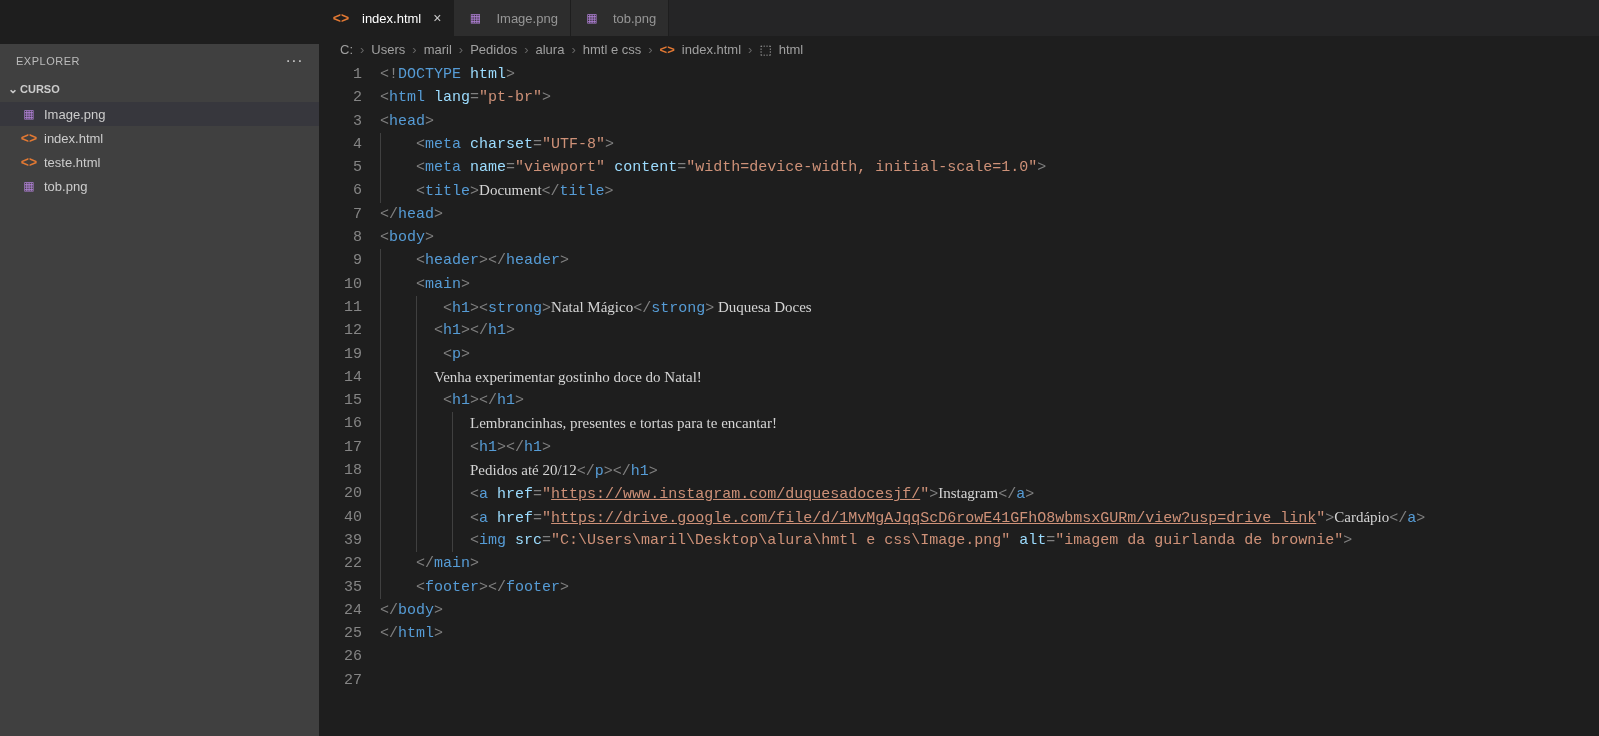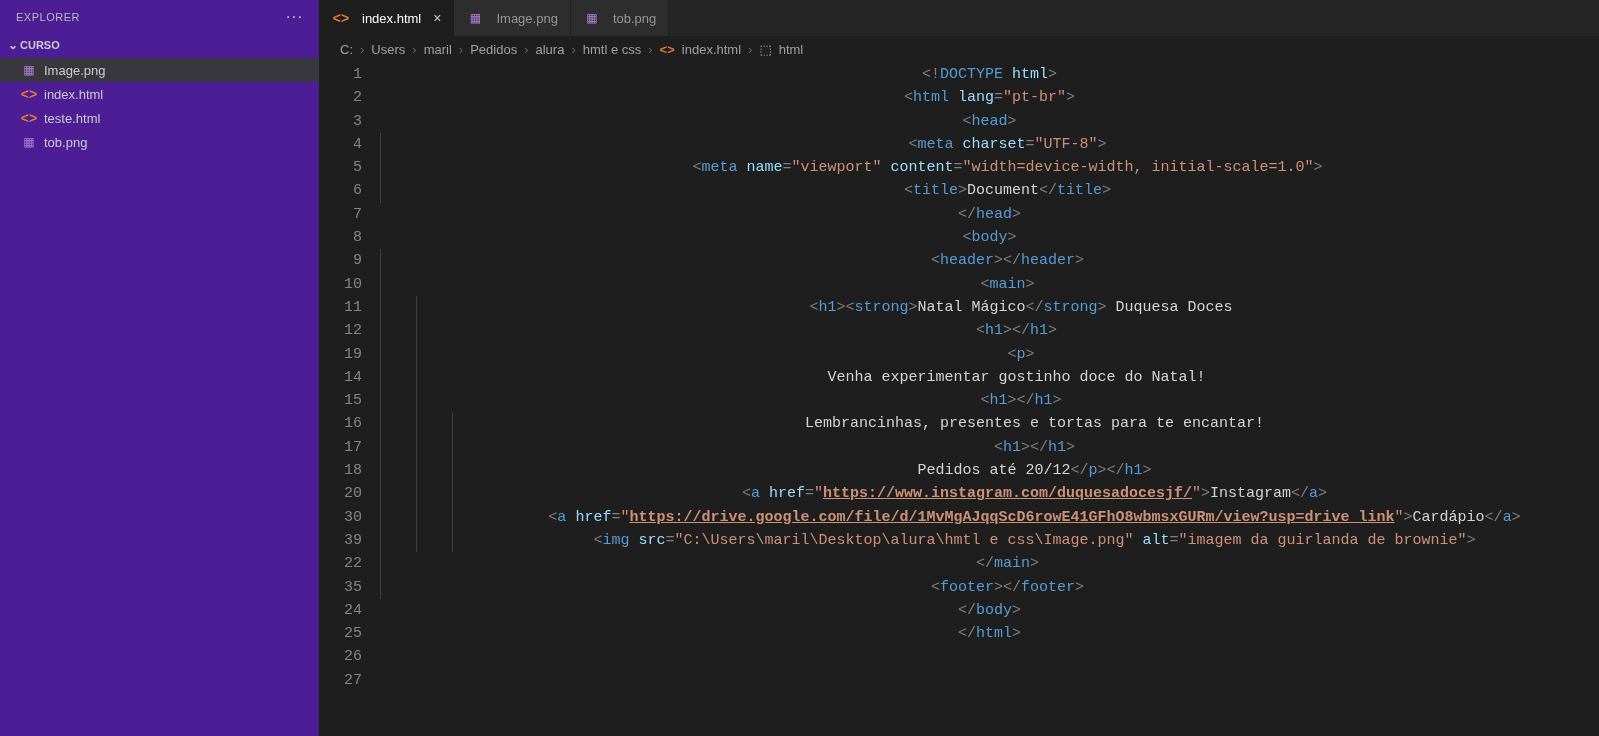--- a/index.html
+++ b/index.html
@@ -8,24 +8,25 @@
   background: #1e1e1e;
   color: #cccccc;
   font-size: 13px;
   width: 1599px;
   height: 736px;
   display: flex;
   overflow: hidden;
 }
 .sidebar {
   width: 320px;
-  background: #4c1d95;
+  background: #404040;
   border-right: 1px solid #1e1e1e;
   display: flex;
   flex-direction: column;
+  margin-top: 44px;
 }
 .explorer-header {
   display: flex;
   justify-content: space-between;
   align-items: center;
   padding: 8px 16px;
   color: #bbbbbb;
   font-size: 11px;
   letter-spacing: 0.5px;
 }
@@ -121,33 +122,33 @@
   color: #858585;
   padding-right: 18px;
   user-select: none;
 }
 .gutter div { height: 23.3px; }
 .code {
   flex: 1;
   white-space: pre;
   color: #d4d4d4;
 }
-.code-line { height: 23.3px; position: relative; text-align: center; }
+.code-line { height: 23.3px; position: relative; }
 .guide {
   position: absolute;
   left: 0; top: 0; bottom: 0;
   border-left: 1px solid #404040;
 }
 .p { color: #808080; }   
 .t { color: #569cd6; }   
 .a { color: #9cdcfe; }   
 .s { color: #ce9178; }   
 .d { color: #569cd6; }   
-.tx { color: #d4d4d4; }  
-.lnk { text-decoration: underline; font-weight: bold; }
+.tx { color: #d4d4d4; font-family: Liberation Serif, serif; }  
+.lnk { text-decoration: underline; }
 </style>
 </head>
 <body>
 
 <div class="sidebar">
   <div class="explorer-header">
     <span>EXPLORER</span>
     <span class="explorer-dots">···</span>
   </div>
   <div class="folder-header">
@@ -223,21 +224,21 @@
         <div>10</div>
         <div>11</div>
         <div>12</div>
         <div>19</div>
         <div>14</div>
         <div>15</div>
         <div>16</div>
         <div>17</div>
         <div>18</div>
         <div>20</div>
-        <div>30</div>
+        <div>40</div>
         <div>39</div>
         <div>22</div>
         <div>35</div>
         <div>24</div>
         <div>25</div>
         <div>26</div>
         <div>27</div>
       </div>
     <div class="code" id="code"><div class="code-line"><span class="p">&lt;!</span><span class="d">DOCTYPE</span> <span class="a">html</span><span class="p">&gt;</span></div><div class="code-line"><span class="p">&lt;</span><span class="t">html</span> <span class="a">lang</span><span class="p">=</span><span class="s">"pt-br"</span><span class="p">&gt;</span></div><div class="code-line"><span class="p">&lt;</span><span class="t">head</span><span class="p">&gt;</span></div><div class="code-line"><span class="guide" style="left:0px"></span>    <span class="p">&lt;</span><span class="t">meta</span> <span class="a">charset</span><span class="p">=</span><span class="s">"UTF-8"</span><span class="p">&gt;</span></div><div class="code-line"><span class="guide" style="left:0px"></span>    <span class="p">&lt;</span><span class="t">meta</span> <span class="a">name</span><span class="p">=</span><span class="s">"viewport"</span> <span class="a">content</span><span class="p">=</span><span class="s">"width=device-width, initial-scale=1.0"</span><span class="p">&gt;</span></div><div class="code-line"><span class="guide" style="left:0px"></span>    <span class="p">&lt;</span><span class="t">title</span><span class="p">&gt;</span><span class="tx">Document</span><span class="p">&lt;/</span><span class="t">title</span><span class="p">&gt;</span></div><div class="code-line"><span class="p">&lt;/</span><span class="t">head</span><span class="p">&gt;</span></div><div class="code-line"><span class="p">&lt;</span><span class="t">body</span><span class="p">&gt;</span></div><div class="code-line"><span class="guide" style="left:0px"></span>    <span class="p">&lt;</span><span class="t">header</span><span class="p">&gt;&lt;/</span><span class="t">header</span><span class="p">&gt;</span></div><div class="code-line"><span class="guide" style="left:0px"></span>    <span class="p">&lt;</span><span class="t">main</span><span class="p">&gt;</span></div><div class="code-line"><span class="guide" style="left:0px"></span><span class="guide" style="left:36px"></span>       <span class="p">&lt;</span><span class="t">h1</span><span class="p">&gt;&lt;</span><span class="t">strong</span><span class="p">&gt;</span><span class="tx">Natal Mágico</span><span class="p">&lt;/</span><span class="t">strong</span><span class="p">&gt;</span><span class="tx"> Duquesa Doces</span></div><div class="code-line"><span class="guide" style="left:0px"></span><span class="guide" style="left:36px"></span>      <span class="p">&lt;</span><span class="t">h1</span><span class="p">&gt;&lt;/</span><span class="t">h1</span><span class="p">&gt;</span></div><div class="code-line"><span class="guide" style="left:0px"></span><span class="guide" style="left:36px"></span>       <span class="p">&lt;</span><span class="t">p</span><span class="p">&gt;</span></div><div class="code-line"><span class="guide" style="left:0px"></span><span class="guide" style="left:36px"></span>      <span class="tx">Venha experimentar gostinho doce do Natal!</span></div><div class="code-line"><span class="guide" style="left:0px"></span><span class="guide" style="left:36px"></span>       <span class="p">&lt;</span><span class="t">h1</span><span class="p">&gt;&lt;/</span><span class="t">h1</span><span class="p">&gt;</span></div><div class="code-line"><span class="guide" style="left:0px"></span><span class="guide" style="left:36px"></span><span class="guide" style="left:72px"></span>          <span class="tx">Lembrancinhas, presentes e tortas para te encantar!</span></div><div class="code-line"><span class="guide" style="left:0px"></span><span class="guide" style="left:36px"></span><span class="guide" style="left:72px"></span>          <span class="p">&lt;</span><span class="t">h1</span><span class="p">&gt;&lt;/</span><span class="t">h1</span><span class="p">&gt;</span></div><div class="code-line"><span class="guide" style="left:0px"></span><span class="guide" style="left:36px"></span><span class="guide" style="left:72px"></span>          <span class="tx">Pedidos até 20/12</span><span class="p">&lt;/</span><span class="t">p</span><span class="p">&gt;&lt;/</span><span class="t">h1</span><span class="p">&gt;</span></div><div class="code-line"><span class="guide" style="left:0px"></span><span class="guide" style="left:36px"></span><span class="guide" style="left:72px"></span>          <span class="p">&lt;</span><span class="t">a</span> <span class="a">href</span><span class="p">=</span><span class="s">"<span class="lnk">https://www.instagram.com/duquesadocesjf/</span>"</span><span class="p">&gt;</span><span class="tx">Instagram</span><span class="p">&lt;/</span><span class="t">a</span><span class="p">&gt;</span></div><div class="code-line"><span class="guide" style="left:0px"></span><span class="guide" style="left:36px"></span><span class="guide" style="left:72px"></span>          <span class="p">&lt;</span><span class="t">a</span> <span class="a">href</span><span class="p">=</span><span class="s">"<span class="lnk">https://drive.google.com/file/d/1MvMgAJqqScD6rowE41GFhO8wbmsxGURm/view?usp=drive_link</span>"</span><span class="p">&gt;</span><span class="tx">Cardápio</span><span class="p">&lt;/</span><span class="t">a</span><span class="p">&gt;</span></div><div class="code-line"><span class="guide" style="left:0px"></span><span class="guide" style="left:36px"></span><span class="guide" style="left:72px"></span>          <span class="p">&lt;</span><span class="t">img</span> <span class="a">src</span><span class="p">=</span><span class="s">"C:\Users\maril\Desktop\alura\hmtl e css\Image.png"</span> <span class="a">alt</span><span class="p">=</span><span class="s">"imagem da guirlanda de brownie"</span><span class="p">&gt;</span></div><div class="code-line"><span class="guide" style="left:0px"></span>    <span class="p">&lt;/</span><span class="t">main</span><span class="p">&gt;</span></div><div class="code-line"><span class="guide" style="left:0px"></span>    <span class="p">&lt;</span><span class="t">footer</span><span class="p">&gt;&lt;/</span><span class="t">footer</span><span class="p">&gt;</span></div><div class="code-line"><span class="p">&lt;/</span><span class="t">body</span><span class="p">&gt;</span></div><div class="code-line"><span class="p">&lt;/</span><span class="t">html</span><span class="p">&gt;</span></div><div class="code-line"></div><div class="code-line"></div></div>
   </div>

